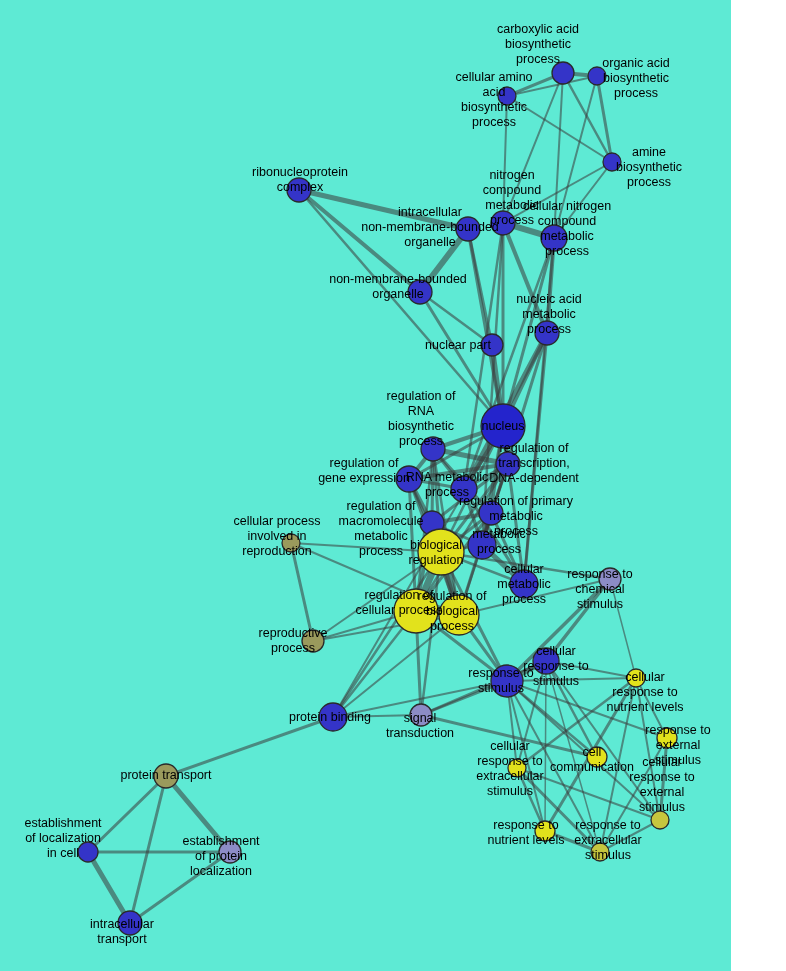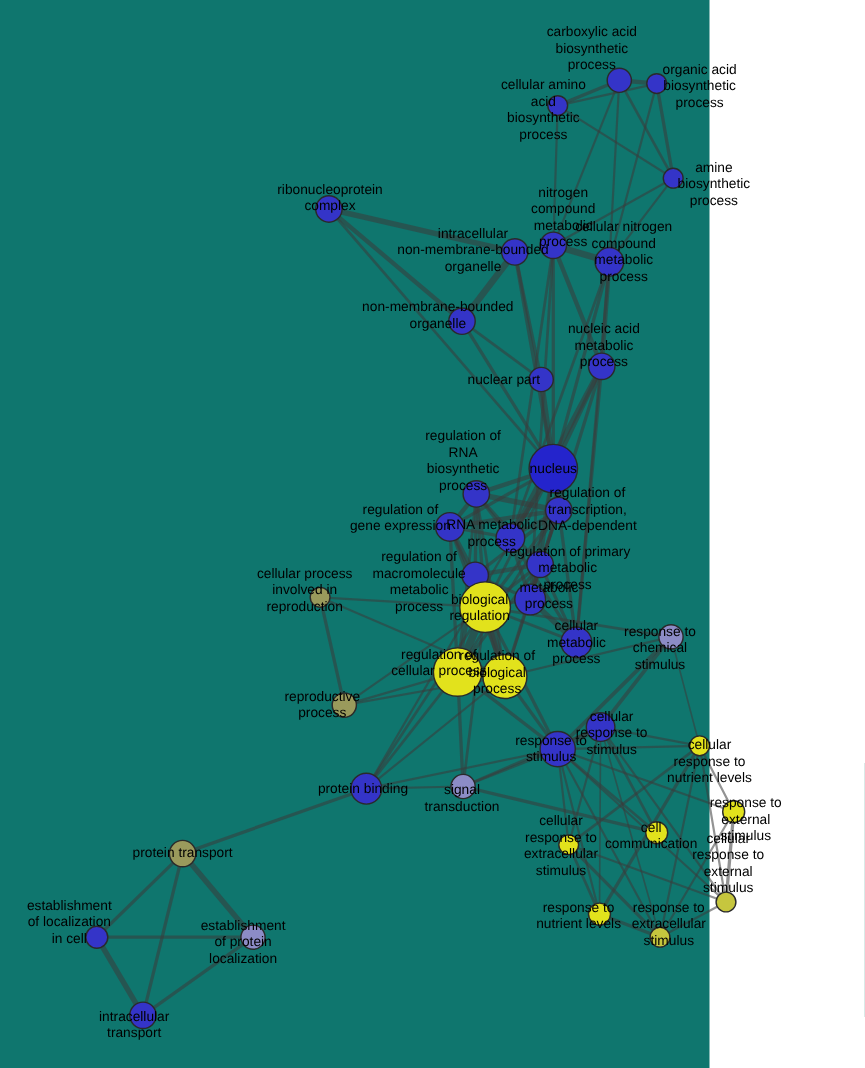--- a/index.html
+++ b/index.html
@@ -6,23 +6,23 @@
     margin: 0;
     padding: 0;
     background: #ffffff;
     width: 786px;
     height: 971px;
     overflow: hidden;
     font-family: "Liberation Sans", sans-serif;
   }
   .canvas-wrap {
     position: relative;
-    width: 645px;
+    width: 731px;
     height: 971px;
-    background: #0f766e;
+    background: #5eead4;
   }
   svg {
     display: block;
   }
   .node-label {
     font-family: "Liberation Sans", sans-serif;
     font-size: 12.5px;
     fill: #000000;
     text-anchor: middle;
     pointer-events: none;

